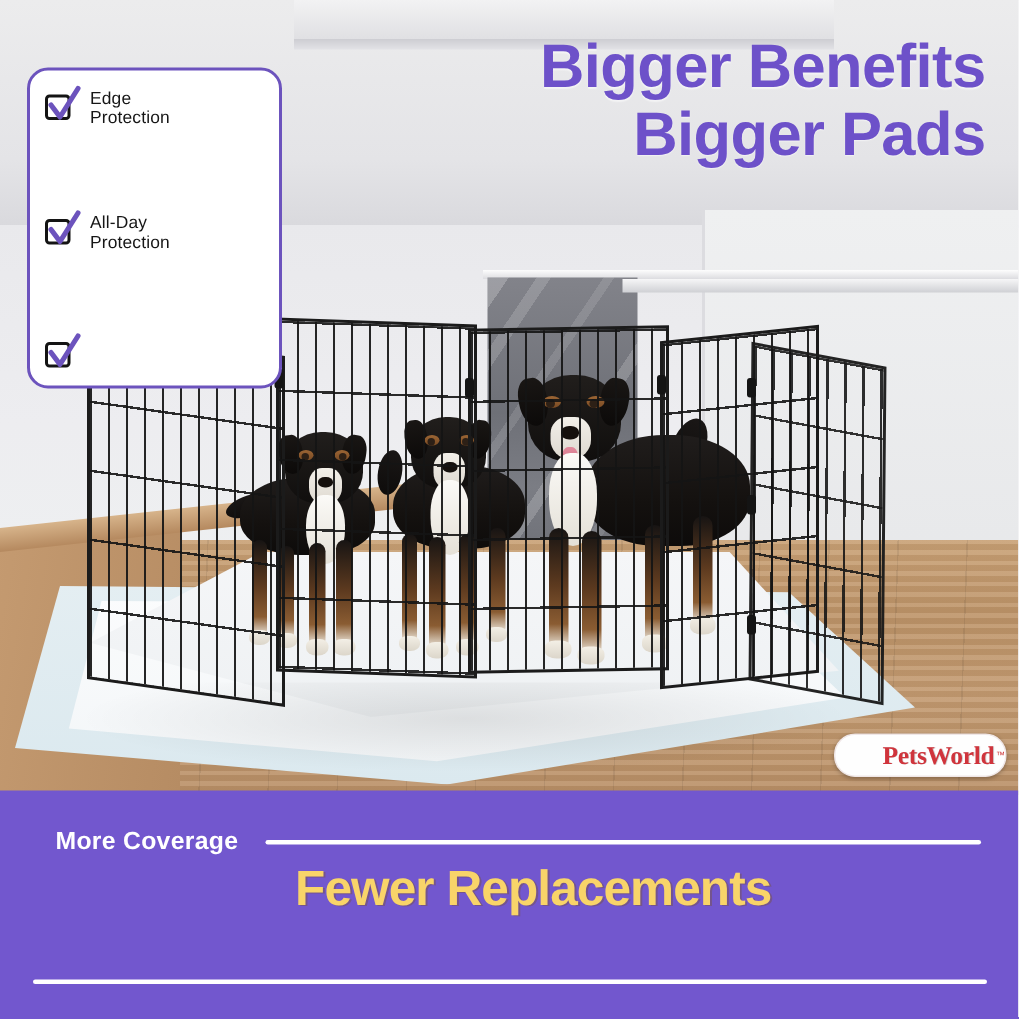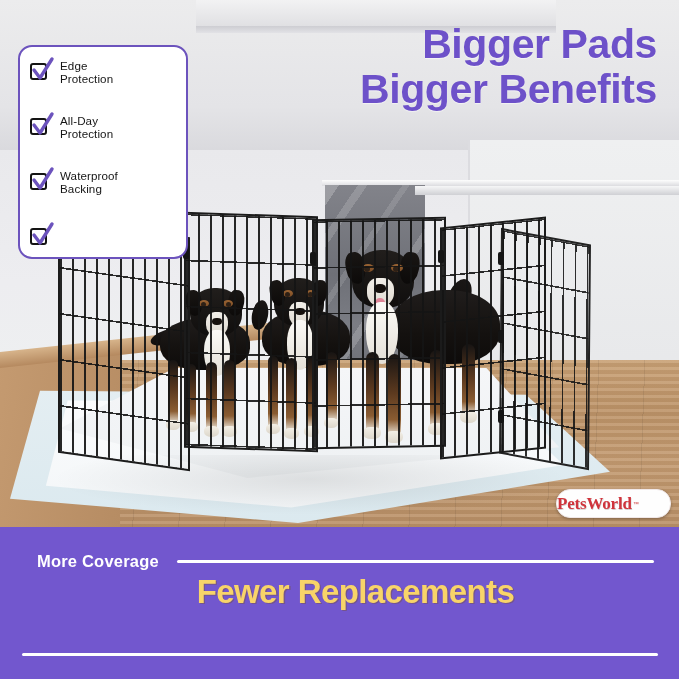--- a/index.html
+++ b/index.html
@@ -274,21 +274,21 @@
 
   
   .logo {
     position: absolute;
     left: 556px; top: 489px;
     width: 113px; height: 27px;
     background: #fefefe;
     border-radius: 14px;
     border: 1px solid #f0e7e7;
     box-shadow: 0 1px 3px rgba(0,0,0,.28);
-    display:flex; align-items:center; justify-content:flex-start;
+    display:flex; align-items:center; justify-content:flex-end;
   }
   .logo-text {
     font-family: "Liberation Serif", serif;
     font-weight: 700;
     font-size: 17px;
     color: #d0343c;
     letter-spacing: -0.2px;
     text-shadow: 0.6px 0.6px 0 rgba(0,0,0,.18);
   }
   .logo-tm {
@@ -451,22 +451,22 @@
       <div class="hinge" style="left:498px; top:410px;"></div>
     </div>
 
     <div class="logo">
       <span class="logo-text">PetsWorld</span>
         <span class="logo-tm">™</span>
     </div>
   </div>
 
   <div class="headline">
+    <span class="ln">Bigger Benefits</span>
     <span class="ln">Bigger Pads</span>
-    <span class="ln">Bigger Benefits</span>
   </div>
 
   <div class="feature-card">
 
     <div class="feature-row">
       <span class="check-box">
         <span class="sq"></span>
         <svg viewBox="0 0 23 25">
             <path d="M3 13 L9 21 L21 2" fill="none" stroke="#6c53bd" stroke-width="3.4" stroke-linecap="round" stroke-linejoin="round"></path>
           </svg>
@@ -477,37 +477,28 @@
     <div class="feature-row">
       <span class="check-box">
         <span class="sq"></span>
         <svg viewBox="0 0 23 25">
             <path d="M3 13 L9 21 L21 2" fill="none" stroke="#6c53bd" stroke-width="3.4" stroke-linecap="round" stroke-linejoin="round"></path>
           </svg>
       </span>
       <span class="feature-label">All-Day<br>Protection</span>
     </div>
 
+
     <div class="feature-row">
       <span class="check-box">
         <span class="sq"></span>
         <svg viewBox="0 0 23 25">
             <path d="M3 13 L9 21 L21 2" fill="none" stroke="#6c53bd" stroke-width="3.4" stroke-linecap="round" stroke-linejoin="round"></path>
           </svg>
       </span>
-      <span class="feature-label">Waterproof<br>Backing</span>
-    </div>
-
-    <div class="feature-row">
-      <span class="check-box">
-        <span class="sq"></span>
-        <svg viewBox="0 0 23 25">
-            <path d="M3 13 L9 21 L21 2" fill="none" stroke="#6c53bd" stroke-width="3.4" stroke-linecap="round" stroke-linejoin="round"></path>
-          </svg>
-      </span>
     </div>
 
   </div>
 
   <div class="banner">
     <div class="banner-top-row">
       <span class="banner-sub">More Coverage</span>
       <span class="rule-top"></span>
     </div>
     <div class="banner-main">Fewer Replacements</div>

